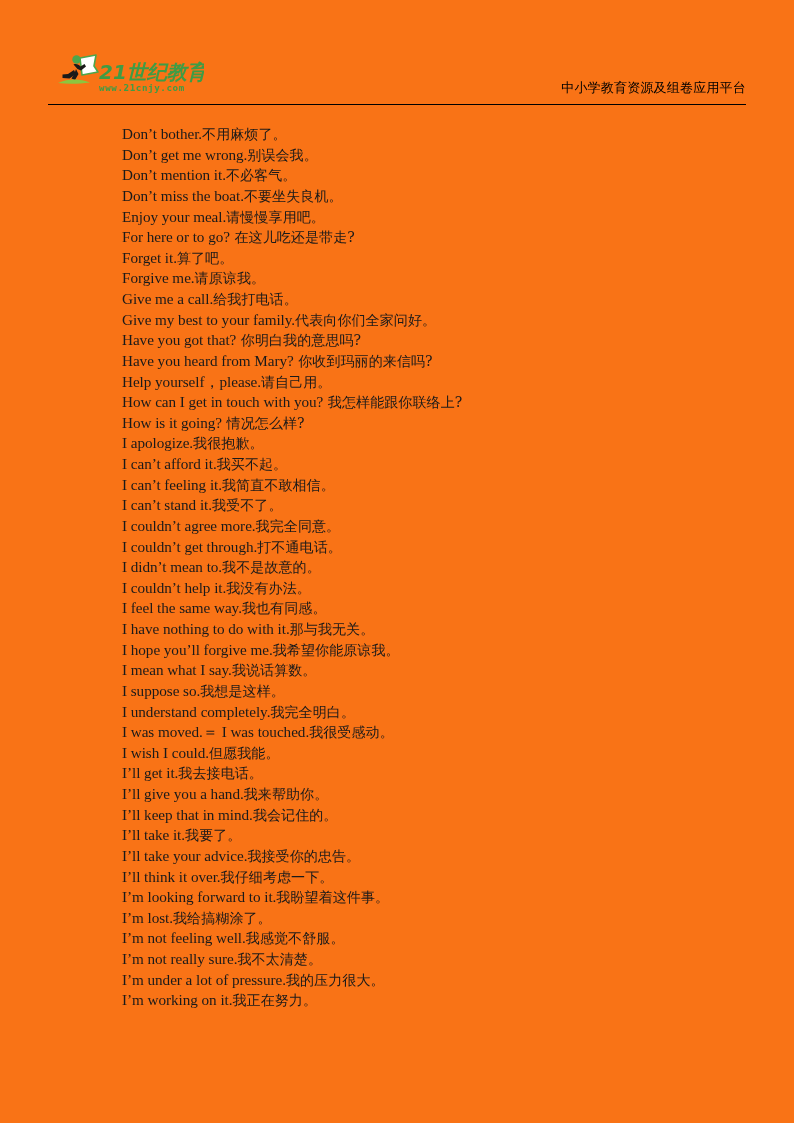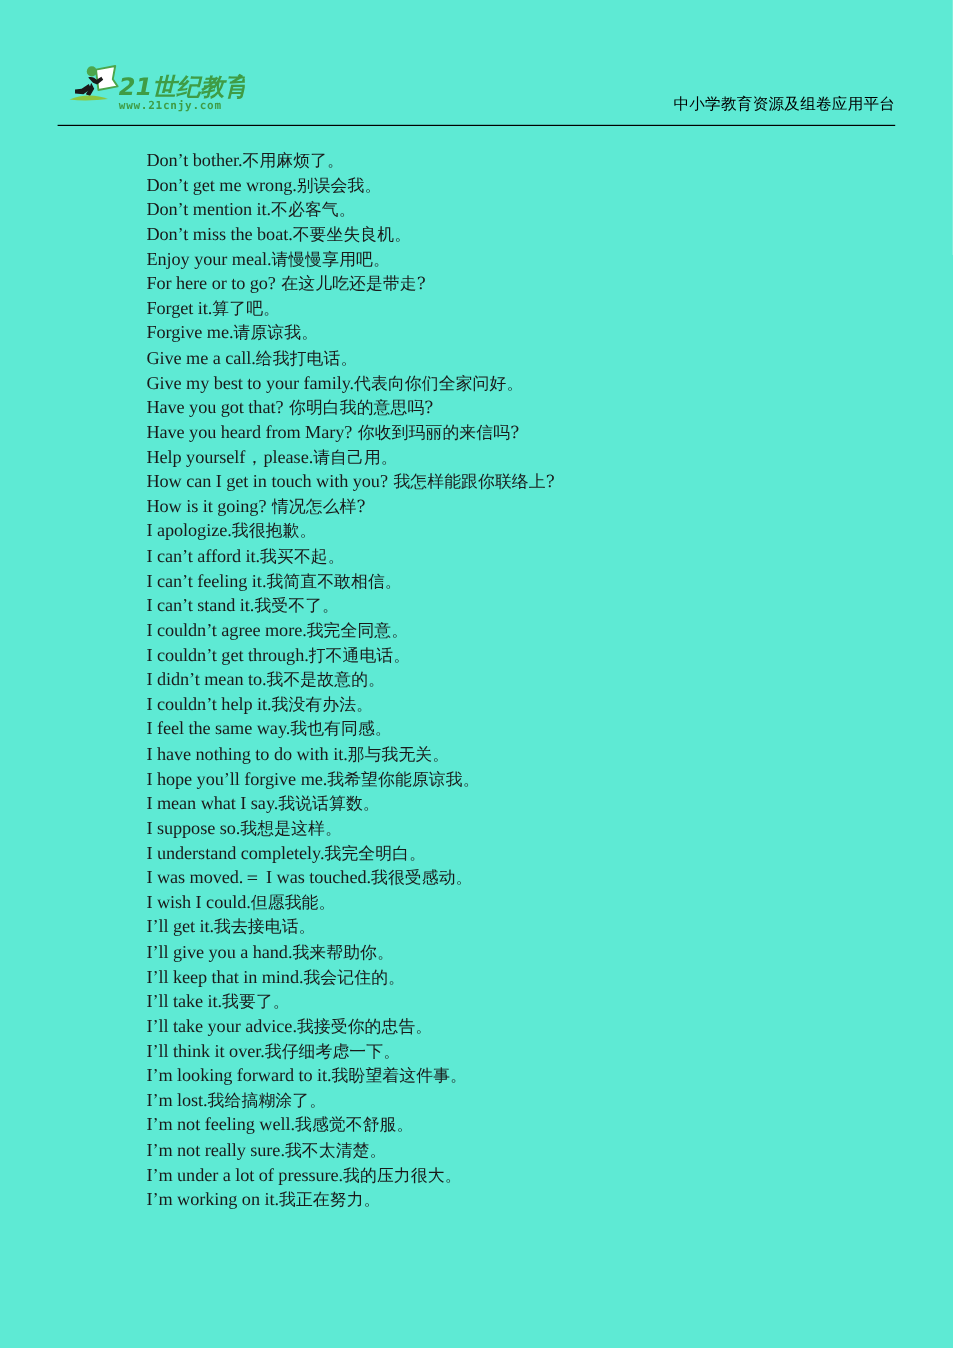--- a/index.html
+++ b/index.html
@@ -16,21 +16,21 @@
     font-family: "Liberation Serif", "DejaVu Serif", serif;
     color: #000000;
   }
 
   .page {
     position: absolute;
     left: 0;
     top: 0;
     width: 794px;
     height: 1123px;
-    background: #5eead4;
+    background: #f97316;
   }
 
   
   .doc-header {
     position: absolute;
     left: 48px;
     top: 52px;
     width: 698px;
     height: 54px;
   }

